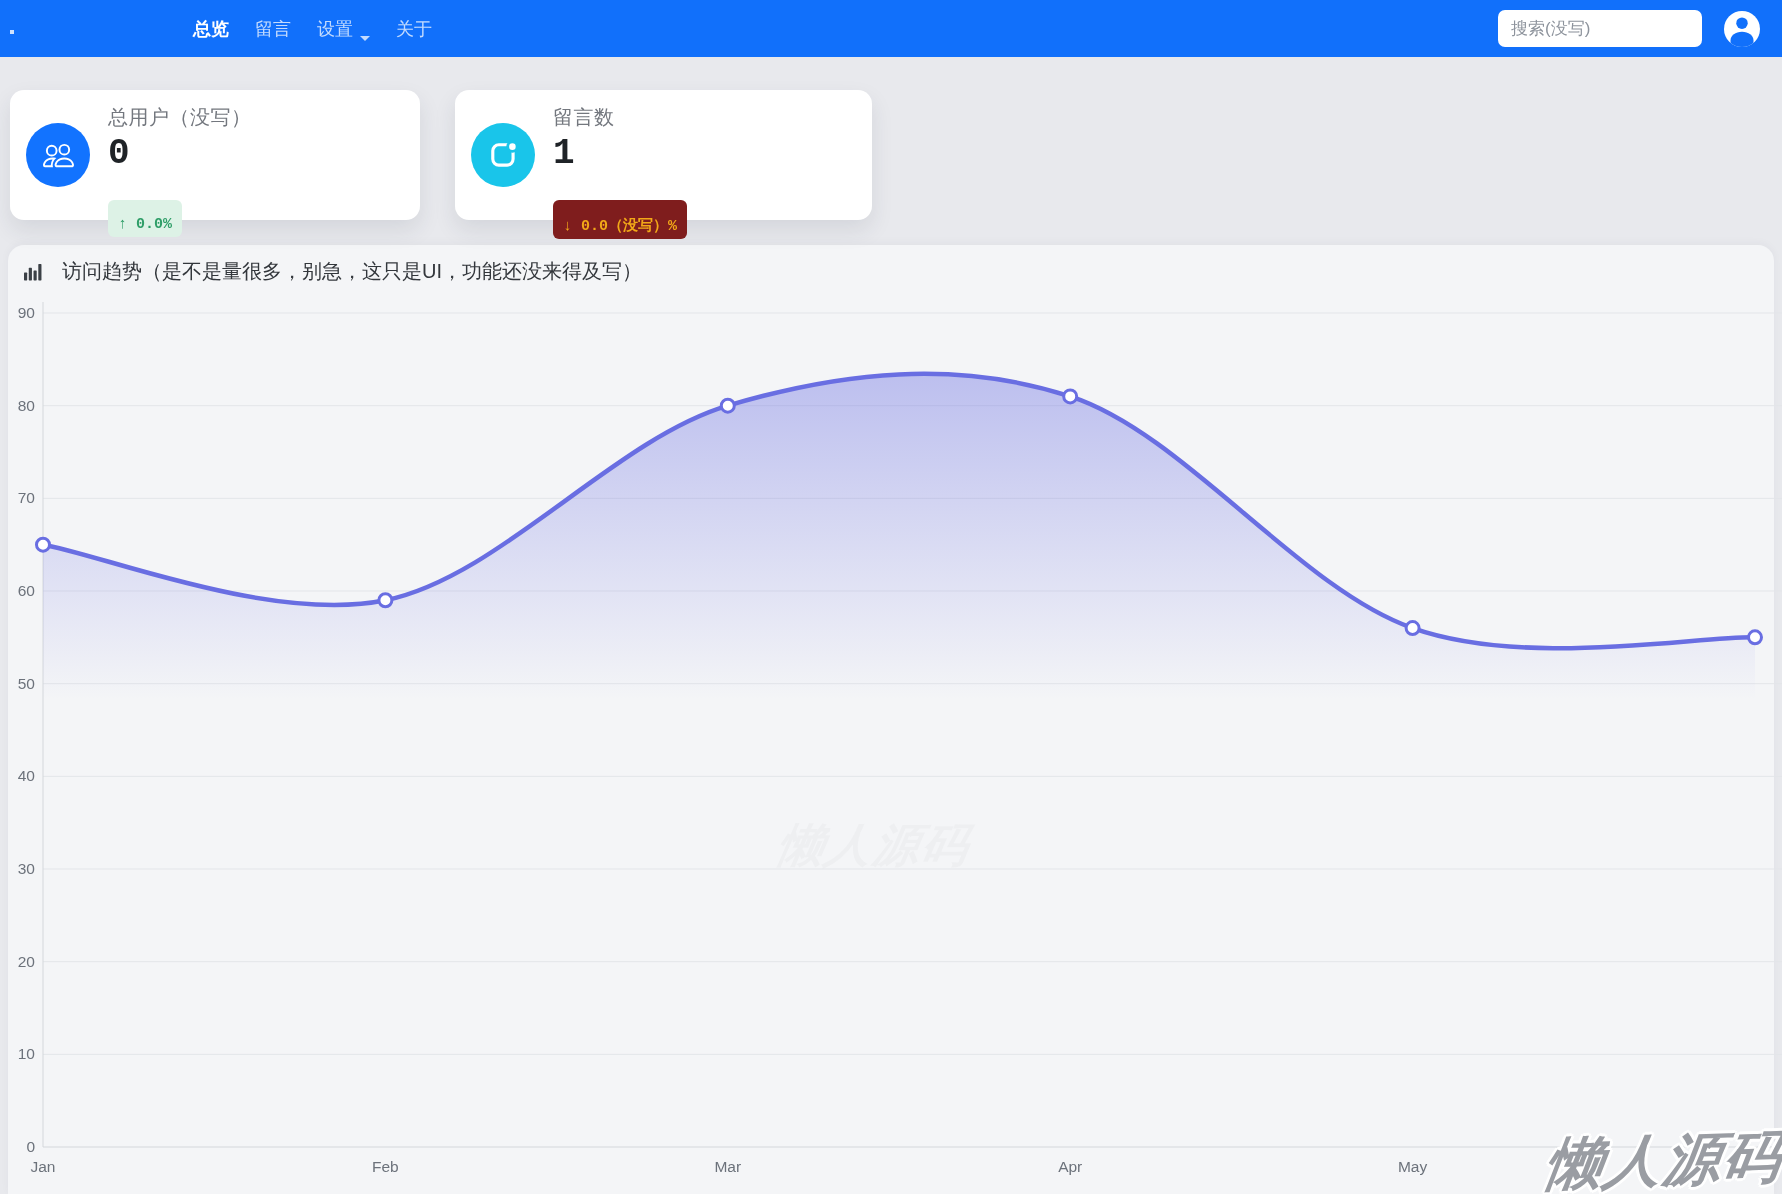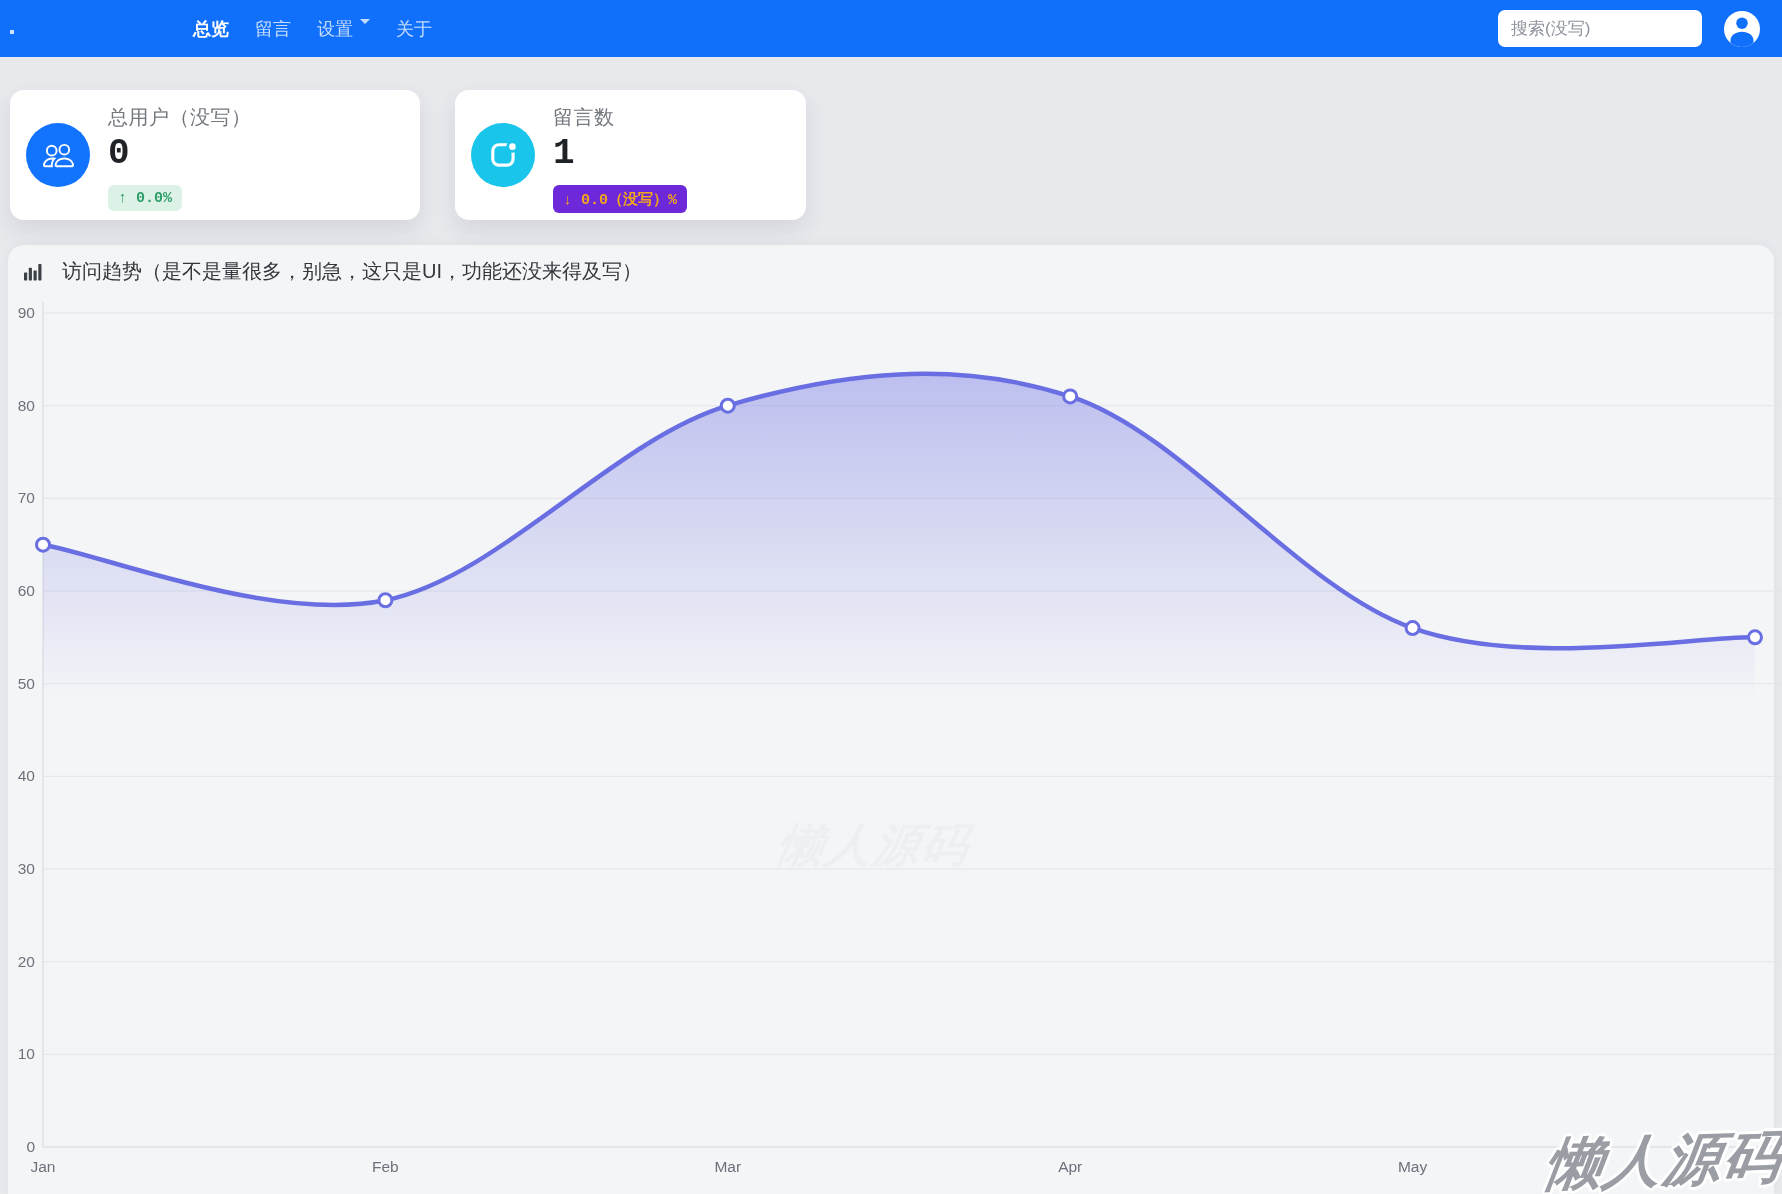--- a/index.html
+++ b/index.html
@@ -7,48 +7,48 @@
     font-family:"Liberation Sans","DejaVu Sans",sans-serif;
     background:#e8e9ed; position:relative; }
 
   
   .navbar { height:57px; background:#1170fb; display:flex; align-items:center;
     padding:0 22px 0 10px; position:relative; z-index:10; }
   .brand { color:rgba(255,255,255,.85); font-size:14px; width:10px; }
   .brand-dot { display:inline-block; width:4px; height:4px; background:rgba(255,255,255,.8); }
   .nav { display:flex; align-items:center; margin-left:162px; gap:4px; }
   .nav-item { color:rgba(255,255,255,.75); font-size:18px; padding:6px 11px;
-    cursor:pointer; display:flex; align-items:flex-start; gap:7px; }
+    cursor:pointer; display:flex; align-items:flex-end; gap:7px; }
   .nav-item.active { color:#ffffff; font-weight:bold; }
   .caret { width:0; height:0; border-left:5px solid transparent; border-right:5px solid transparent;
     border-top:5px solid rgba(255,255,255,.75); display:inline-block; margin-top:2px; }
   .nav-right { margin-left:auto; display:flex; align-items:flex-end; gap:22px; }
   .search-input { width:204px; height:37px; border:none; border-radius:7px;
     padding:0 13px; font-size:17px; color:#333; outline:none;
     font-family:"Liberation Sans","DejaVu Sans",sans-serif; }
   .search-input::placeholder { color:#8d939c; }
   .avatar { width:36px; height:36px; cursor:pointer; display:block; }
 
   
   .stats-row { display:flex; gap:35px; padding:33px 0 0 10px; position:relative; z-index:5;font-family:Liberation Mono, monospace; }
   .stat-card { background:#ffffff; border-radius:14px; height:130px;
     box-shadow:0 10px 22px rgba(40,50,70,.10); display:flex; padding:12px 22px 0 16px; }
   .stat-card.c1 { width:410px; }
-  .stat-card.c2 { width:351px; }
+  .stat-card.c2 { width:417px; }
   .stat-icon-wrap { width:64px; height:64px; border-radius:50%; flex:none;
     display:flex; align-items:center; justify-content:center; margin-top:21px; }
   .stat-icon-wrap.blue { background:#1273ff; }
   .stat-icon-wrap.cyan { background:#19c5ea; }
   .stat-body { margin-left:18px; padding-top:2px; }
   .stat-title { font-size:20px; color:#73777e; letter-spacing:.5px; }
   .stat-value { font-size:36px; font-weight:bold; color:#1f2327; line-height:1.25; }
-  .stat-badge { display:inline-block; margin-top:9px; font-size:15px; font-weight:bold;
-    padding:5px 10px 4px; border-radius:6px; }
+  .stat-badge { display:inline-block; margin-top:24px; font-size:15px; font-weight:bold;
+    padding:16px 10px 4px; border-radius:6px; }
   .stat-badge.up   { color:#2f9e68; background:#ddf2e6; }
-  .stat-badge.down { color:#f2a818; background:#6d28d9; }
+  .stat-badge.down { color:#f2a818; background:#7f1d1d; }
 
   
   .chart-panel { position:absolute; left:8px; right:8px; top:245px; bottom:0;
     background:#f4f5f7; border-radius:16px 16px 0 0; box-shadow:0 -2px 8px rgba(40,50,70,.04); }
   .chart-title-row { position:absolute; top:13px; left:15px; display:flex;
     align-items:center; gap:19px; }
   .chart-title { font-size:20px; color:#33373c; }
   .bar-chart-icon { display:block; }
 
   .chart-svg { position:absolute; left:0; top:245px; width:1782px; height:949px; z-index:6; }

